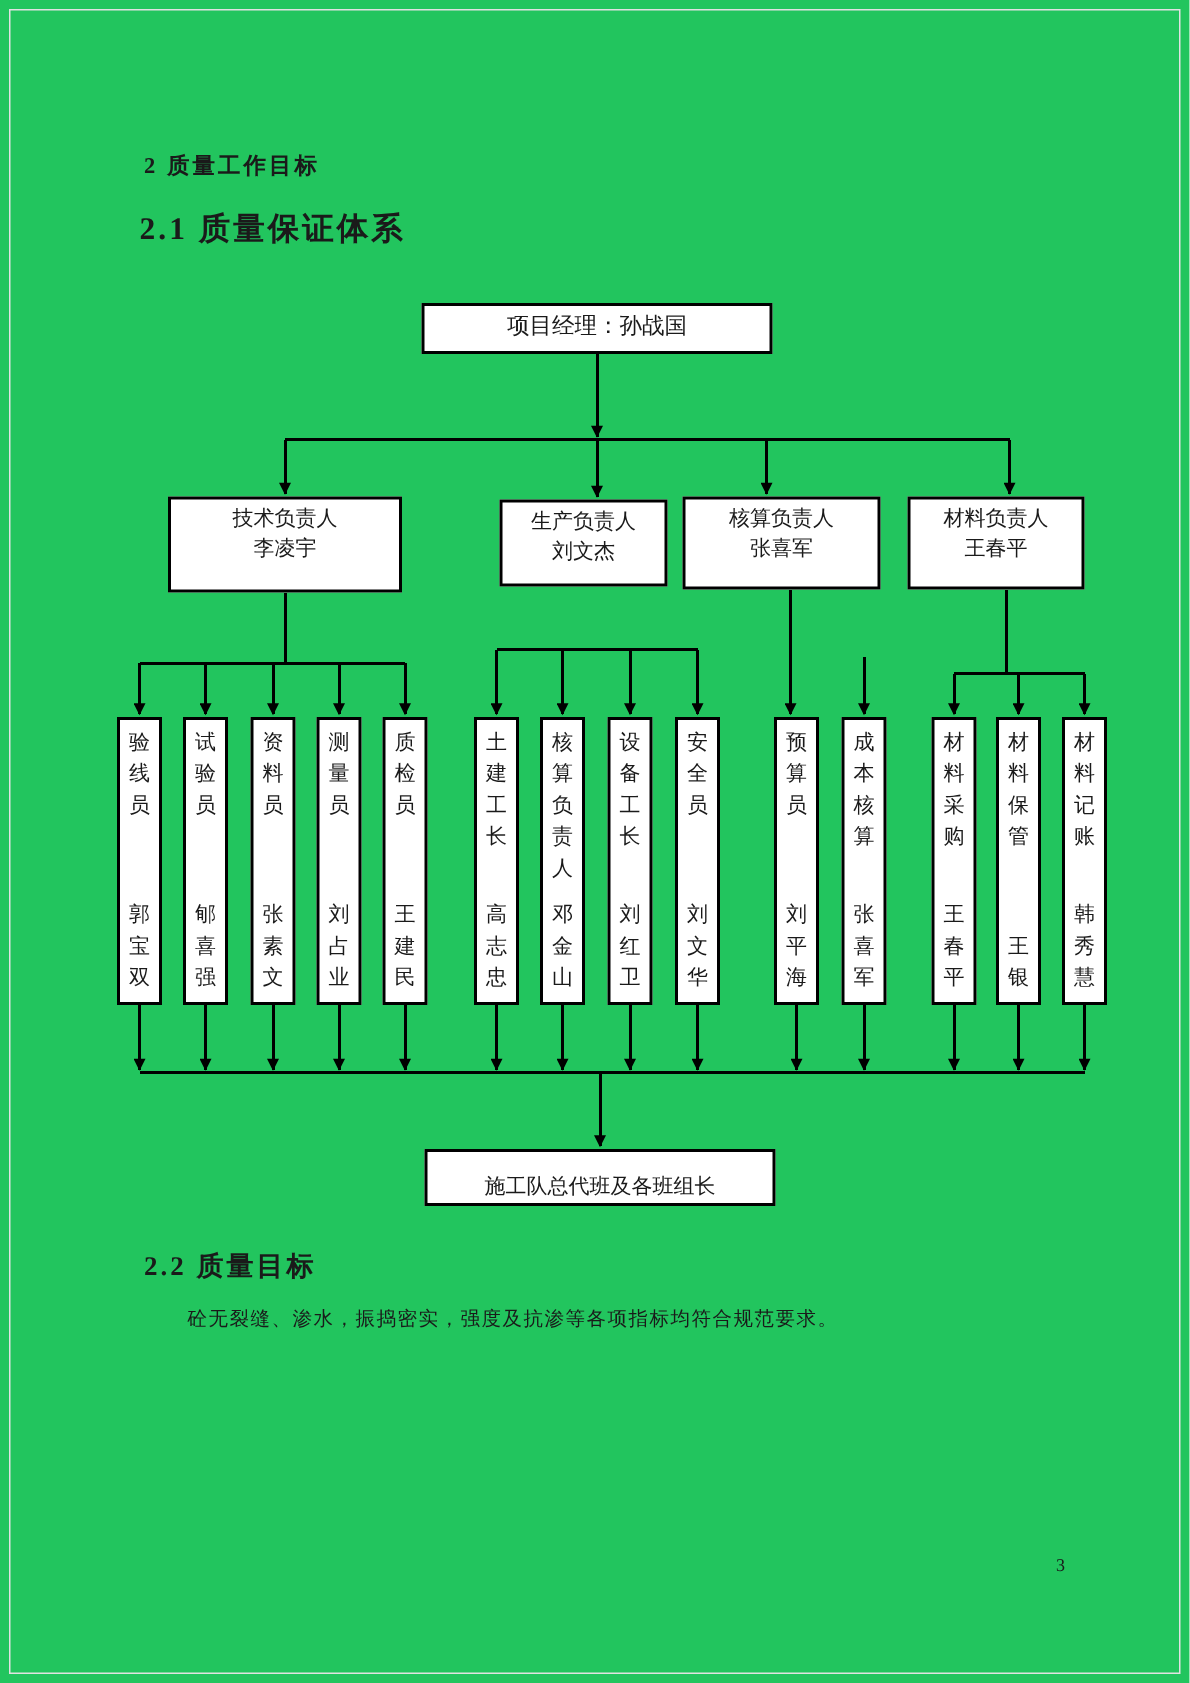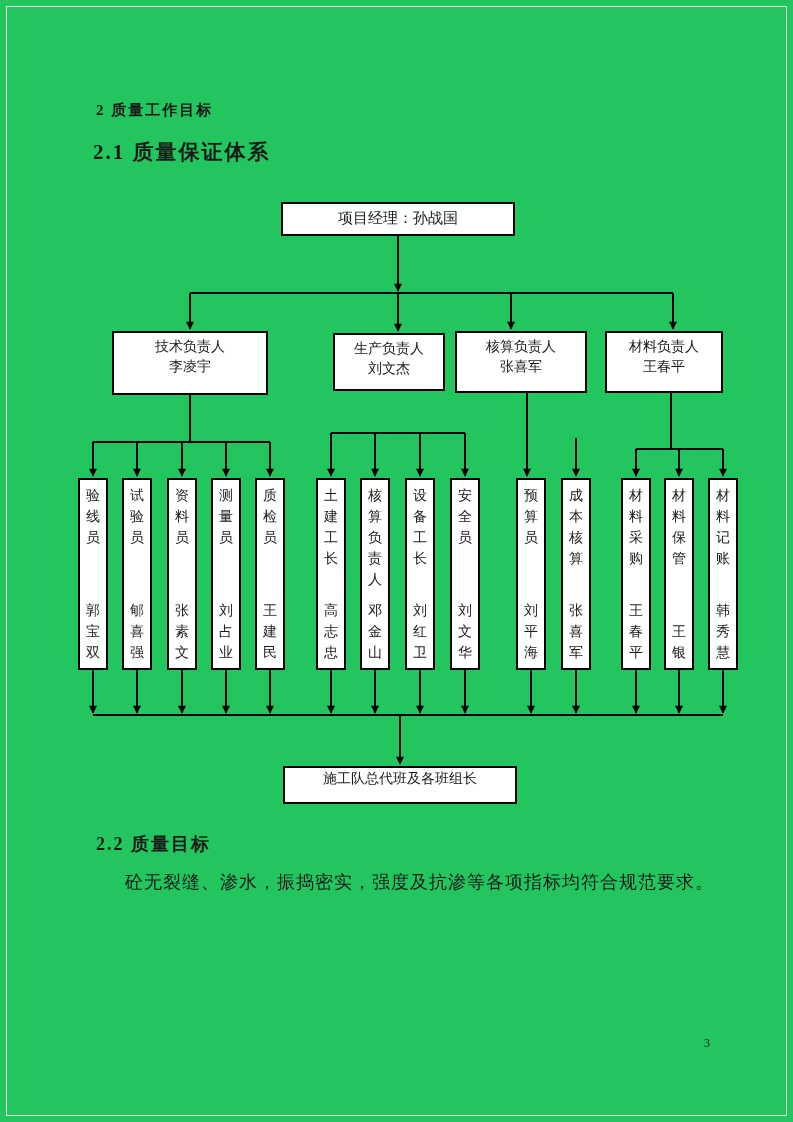--- a/index.html
+++ b/index.html
@@ -2,21 +2,21 @@
 <html><head>
 <meta charset="utf-8">
 <style>
   html,body{margin:0;padding:0;background:#fff;}
   .page{position:relative;width:793px;height:1122px;background:#22c55e;overflow:hidden;
         font-family:"Liberation Serif", serif;color:#1a1a1a;}
   .frame{position:absolute;inset:6px;border:1px solid #e2e2e2;pointer-events:none;}
   .h1{position:absolute;left:96px;top:101px;font-size:15px;font-weight:bold;letter-spacing:2px;}
   .h2{position:absolute;left:93px;top:138px;font-size:21px;font-weight:bold;letter-spacing:2px;}
   .h3{position:absolute;left:96px;top:832px;font-size:18px;font-weight:bold;letter-spacing:2px;}
-  .para{position:absolute;left:125px;top:870px;font-size:18px;letter-spacing:1px;}
+  .para{position:absolute;left:125px;top:870px;font-size:13px;letter-spacing:1px;}
   .pgnum{position:absolute;left:704px;top:1036px;font-size:12px;}
   svg.wires{position:absolute;left:0;top:0;pointer-events:none;}
   svg.wires line{stroke:#000;stroke-width:2;shape-rendering:crispEdges;}
   .bx{position:absolute;border:2px solid #000;background:#fff;box-sizing:border-box;
       text-align:center;font-size:14px;line-height:20px;}
   .bx .pad{padding-top:4px;}
   .top-box{left:281px;top:181px;width:234px;height:34px;font-size:15px;margin-top:21px;}
   .bot-box{left:283px;top:766px;width:234px;height:38px;}
   .l2-1{left:112px;top:331px;width:156px;height:64px;}
   .l2-2{left:333px;top:333px;width:112px;height:58px;}
@@ -164,19 +164,19 @@
   <div class="bx l3" style="left:664px">
     <span class="vt">材料保管</span>
     <span class="vt">王　银</span>
   </div>
   <div class="bx l3" style="left:708px">
     <span class="vt">材料记账</span>
     <span class="vt">韩秀慧</span>
   </div>
 
   <div class="bx bot-box">
-    <div style="padding-top:1px">施工队总代班及各班组长</div>
+    <div style="padding-top:14px">施工队总代班及各班组长</div>
   </div>
 
   <div class="h3">2.2  质量目标</div>
   <div class="para">砼无裂缝、渗水，振捣密实，强度及抗渗等各项指标均符合规范要求。</div>
   <div class="pgnum">3</div>
 </div>
 
 </body></html>

